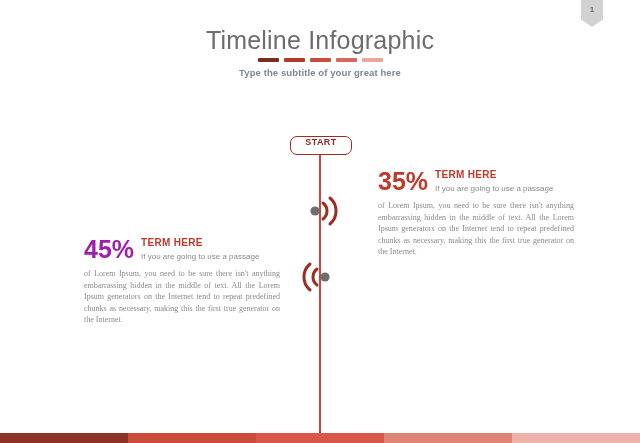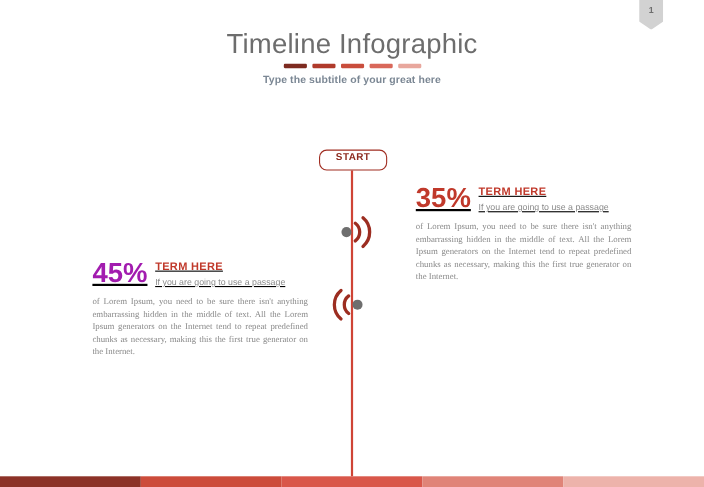--- a/index.html
+++ b/index.html
@@ -54,21 +54,21 @@
   .node{position:absolute;width:44px;height:34px;}
   .node svg{display:block;overflow:visible;}
   .node-right{left:306px;top:194px;}
   .node-left{left:290px;top:260px;}
 
   
   .block{position:absolute;width:196px;}
   .block-right{left:378px;top:168px;}
   .block-left{left:84px;top:236px;}
 
-  .block-head{display:flex;align-items:flex-start;gap:7px;text-decoration:underline;}
+  .block-head{display:flex;align-items:center;gap:7px;}
   .pct{
     font-size:25px;font-weight:bold;color:#c0392b;line-height:25px;
     font-family:"Liberation Sans",sans-serif;white-space:nowrap;
   }
   .head-text{padding-top:1px;}
   .term{
     font-size:10px;font-weight:bold;color:#c0392b;letter-spacing:.3px;
     line-height:12px;font-family:"Liberation Sans",sans-serif;
   }
   .lede{

